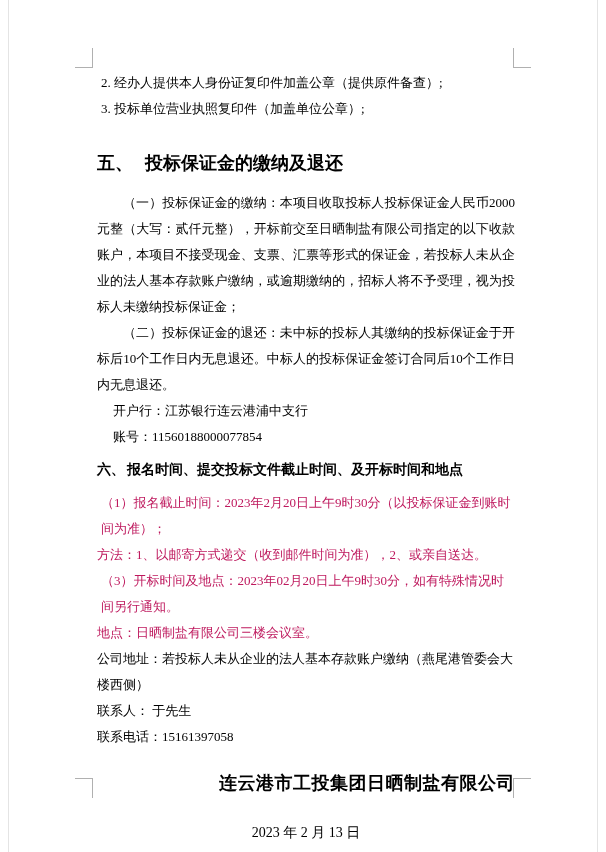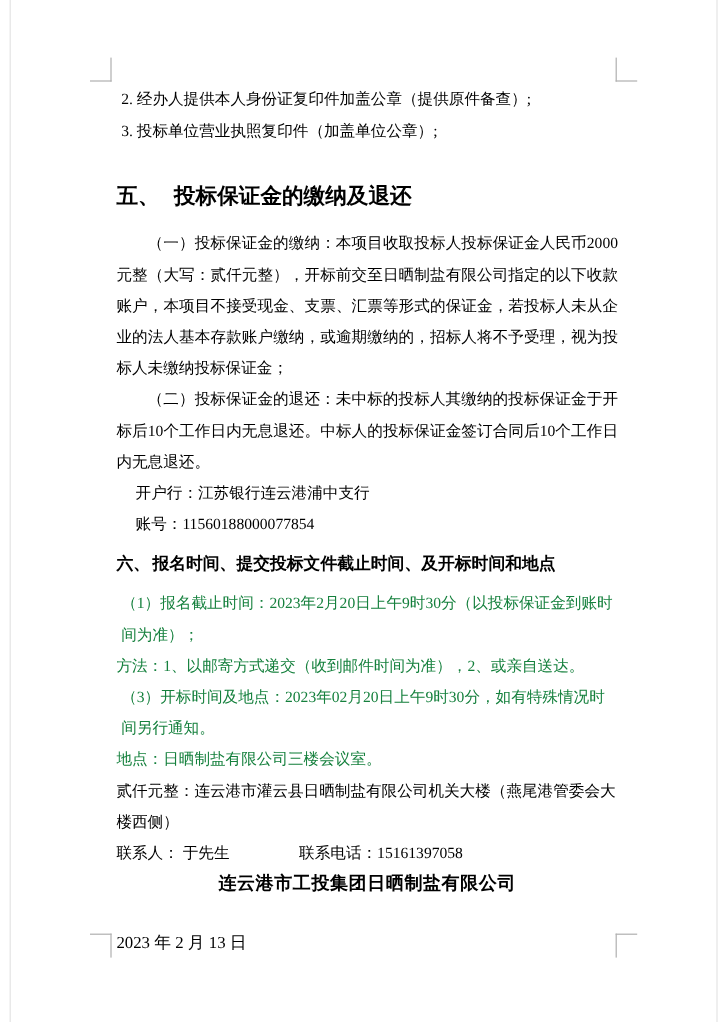--- a/index.html
+++ b/index.html
@@ -57,36 +57,36 @@
   .heading6 {
     margin-top: 6px;
     margin-bottom: 8px;
     font-size: 14px;
     line-height: 26px;
     font-weight: bold;
     font-family: "Liberation Sans", "DejaVu Sans", sans-serif;
     white-space: nowrap;
   }
   .heading6 .num { margin-right: 2px; }
-  .red-line { color: #15803d; line-height: 26px; font-family: Liberation Serif, serif; }
+  .red-line { color: #be185d; line-height: 26px; font-family: Liberation Serif, serif; }
   .red-line.indent { padding-left: 4px; }
   .black-line { line-height: 26px; }
-  .contact-line { display: flex; }
+  .contact-line { display: flex; flex-direction: column; }
   .contact-line .gap { width: 58px; }
   .sign-company {
-    margin-top: 0;
-    text-align: center;
-    font-size: 15px;
+    margin-top: 20px;
+    text-align: right;
+    font-size: 18px;
     font-weight: bold;
     font-family: "Liberation Sans", "DejaVu Sans", sans-serif;
     letter-spacing: 0.5px;
   }
   .sign-date {
     margin-top: 24px;
-    text-align: left;
+    text-align: center;
     font-size: 14px;
   }
 </style>
 </head>
 <body>
 
 <div class="page">
   <div class="page-edge left"></div>
   <div class="page-edge right"></div>
 
@@ -108,21 +108,21 @@
     <p class="bank-line">开户行：江苏银行连云港浦中支行</p>
     <p class="bank-line">账号：11560188000077854</p>
 
     <h2 class="heading6"><span class="num">六、</span><span>报名时间、提交投标文件截止时间、及开标时间和地点</span></h2>
 
     <p class="red-line indent">（1）报名截止时间：2023年2月20日上午9时30分（以投标保证金到账时间为准）；</p>
     <p class="red-line">方法：1、以邮寄方式递交（收到邮件时间为准），2、或亲自送达。</p>
     <p class="red-line indent">（3）开标时间及地点：2023年02月20日上午9时30分，如有特殊情况时间另行通知。</p>
     <p class="red-line">地点：日晒制盐有限公司三楼会议室。</p>
 
-    <p class="black-line">贰仟元整：连云港市灌云县日晒制盐有限公司机关大楼（燕尾港管委会大楼西侧）</p>
+    <p class="black-line">公司地址：若投标人未从企业的法人基本存款账户缴纳（燕尾港管委会大楼西侧）</p>
     <p class="black-line contact-line">
         <span>联系人：  于先生</span>
         <span class="gap"></span>
         <span>联系电话：15161397058</span>
       </p>
 
     <p class="sign-company">连云港市工投集团日晒制盐有限公司</p>
     <p class="sign-date">2023 年 2 月 13 日</p>
 
   </div>

